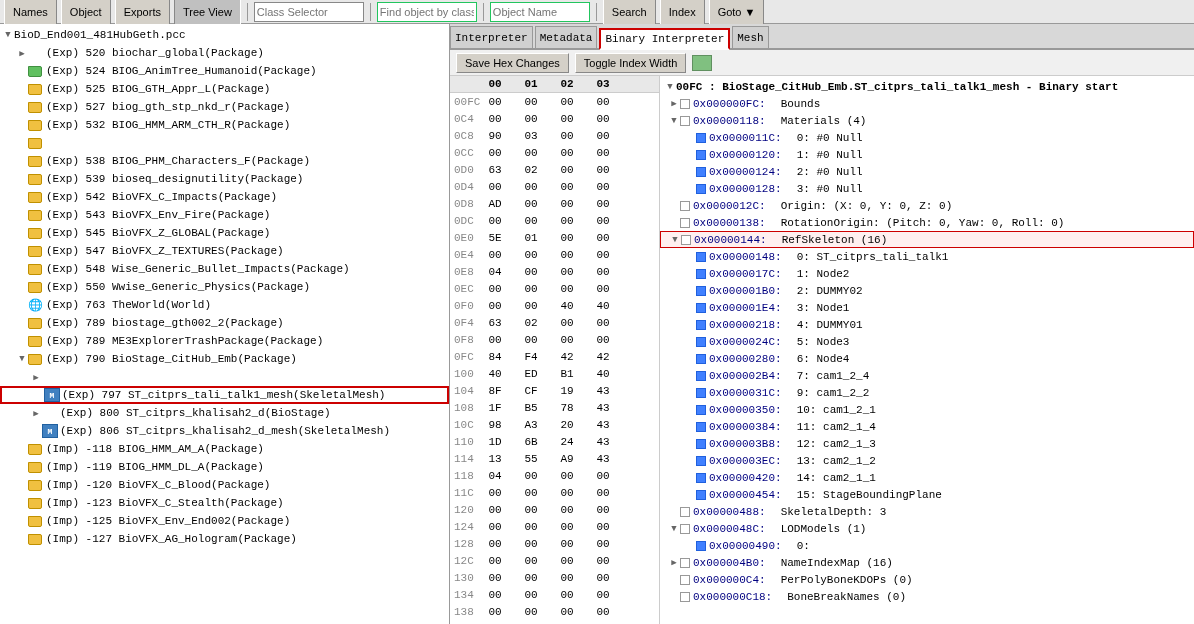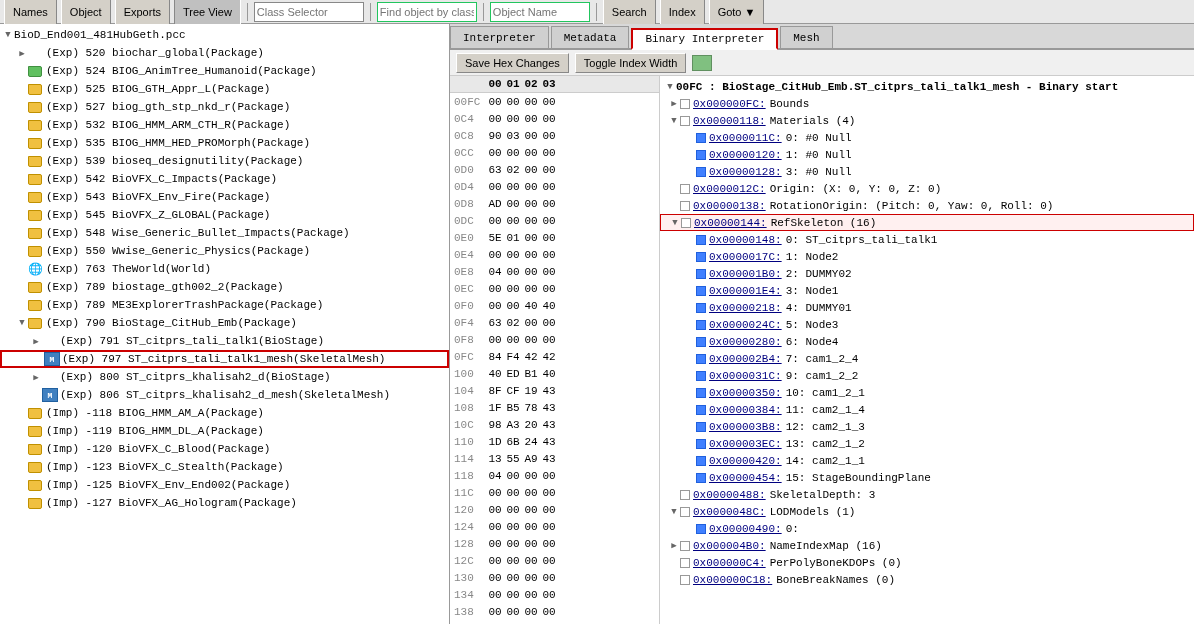--- a/index.html
+++ b/index.html
@@ -126,21 +126,21 @@
     
     .tab-bar {
       display: flex;
       align-items: flex-end;
       background: #d8d8d8;
       border-bottom: 2px solid #999;
       height: 26px;
       padding-top: 2px;
     }
     .tab {
-      padding: 3px 12px;
+      padding: 3px 4px;
       border: 1px solid #999;
       border-bottom: none;
       background: #d0d0d0;
       cursor: pointer;
       font-size: 11px;
       height: 22px;
       display: flex;
       align-items: center;
       margin-right: 2px;
     }
@@ -213,21 +213,21 @@
       height: 17px;
       align-items: center;
     }
     .hex-addr {
       width: 32px;
       color: #888;
       flex-shrink: 0;
     }
     .hex-bytes {
       display: flex;
-      gap: 0;
+      gap: 18px;
     }
     .hex-byte {
       width: 18px;
       text-align: center;
     }
 
     
     .binary-tree-panel {
       flex: 1;
       overflow-y: auto;
@@ -261,22 +261,22 @@
     .bin-icon {
       display: inline-block;
       width: 10px;
       height: 10px;
       border: 1px solid #999;
       background: white;
       margin-right: 3px;
       flex-shrink: 0;
     }
     .bin-icon.filled { background: #4080ff; border-color: #2060dd; }
-    .bin-addr { color: #000080; margin-right: 4px; text-decoration: underline; }
-    .bin-label { color: #000; }
+    .bin-addr { color: #000080; margin-right: 4px; }
+    .bin-label { color: #000; margin-left: 11px; }
 
     
     ::-webkit-scrollbar { width: 14px; height: 14px; }
     ::-webkit-scrollbar-track { background: #f0f0f0; }
     ::-webkit-scrollbar-thumb { background: #c0c0c0; border: 1px solid #999; }
   </style>
 </head>
 <body>
 
 <div class="toolbar">
@@ -344,21 +344,28 @@
               <span style="display:inline-block;width:14px;height:11px;background:#f0c040;border:1px solid #c09000;border-radius:0 2px 2px 2px;"></span>
             </span>
             <span>(Exp) 532 BIOG_HMM_ARM_CTH_R(Package)</span>
           </div>
           <div class="tree-item">
             <span class="tree-indent" style="display:inline-block;width:14px"></span>
             <span class="tree-arrow"> </span>
             <span class="tree-icon" style="display:inline-flex;align-items:center;">
               <span style="display:inline-block;width:14px;height:11px;background:#f0c040;border:1px solid #c09000;border-radius:0 2px 2px 2px;"></span>
             </span>
-            <span>(Exp) 535 BIOG_HMM_HED_PROMorph(Package)</span>
+          </div>
+          <div class="tree-item">
+            <span class="tree-indent" style="display:inline-block;width:14px"></span>
+            <span class="tree-arrow"> </span>
+            <span class="tree-icon" style="display:inline-flex;align-items:center;">
+              <span style="display:inline-block;width:14px;height:11px;background:#f0c040;border:1px solid #c09000;border-radius:0 2px 2px 2px;"></span>
+            </span>
+            <span>(Exp) 538 BIOG_PHM_Characters_F(Package)</span>
           </div>
           <div class="tree-item">
             <span class="tree-indent" style="display:inline-block;width:14px"></span>
             <span class="tree-arrow"> </span>
             <span class="tree-icon" style="display:inline-flex;align-items:center;">
               <span style="display:inline-block;width:14px;height:11px;background:#f0c040;border:1px solid #c09000;border-radius:0 2px 2px 2px;"></span>
             </span>
             <span>(Exp) 539 bioseq_designutility(Package)</span>
           </div>
           <div class="tree-item">
@@ -377,20 +384,28 @@
             </span>
             <span>(Exp) 543 BioVFX_Env_Fire(Package)</span>
           </div>
           <div class="tree-item">
             <span class="tree-indent" style="display:inline-block;width:14px"></span>
             <span class="tree-arrow"> </span>
             <span class="tree-icon" style="display:inline-flex;align-items:center;">
               <span style="display:inline-block;width:14px;height:11px;background:#f0c040;border:1px solid #c09000;border-radius:0 2px 2px 2px;"></span>
             </span>
             <span>(Exp) 545 BioVFX_Z_GLOBAL(Package)</span>
+          </div>
+          <div class="tree-item">
+            <span class="tree-indent" style="display:inline-block;width:14px"></span>
+            <span class="tree-arrow"> </span>
+            <span class="tree-icon" style="display:inline-flex;align-items:center;">
+              <span style="display:inline-block;width:14px;height:11px;background:#f0c040;border:1px solid #c09000;border-radius:0 2px 2px 2px;"></span>
+            </span>
+            <span>(Exp) 547 BioVFX_Z_TEXTURES(Package)</span>
           </div>
           <div class="tree-item">
             <span class="tree-indent" style="display:inline-block;width:14px"></span>
             <span class="tree-arrow"> </span>
             <span class="tree-icon" style="display:inline-flex;align-items:center;">
               <span style="display:inline-block;width:14px;height:11px;background:#f0c040;border:1px solid #c09000;border-radius:0 2px 2px 2px;"></span>
             </span>
             <span>(Exp) 548 Wise_Generic_Bullet_Impacts(Package)</span>
           </div>
           <div class="tree-item">
@@ -428,21 +443,20 @@
             <span class="tree-arrow">▼</span>
             <span class="tree-icon" style="display:inline-flex;align-items:center;">
               <span style="display:inline-block;width:14px;height:11px;background:#f0c040;border:1px solid #c09000;border-radius:0 2px 2px 2px;"></span>
             </span>
             <span>(Exp) 790 BioStage_CitHub_Emb(Package)</span>
           </div>
           <div class="tree-item">
             <span class="tree-indent" style="display:inline-block;width:28px"></span>
             <span class="tree-arrow">▶</span>
             <span class="tree-icon"></span>
-            <span>(Exp) 791 ST_citprs_tali_talk1(BioStage)</span>
           </div>
           <div class="tree-item highlighted">
             <span class="tree-indent" style="display:inline-block;width:28px"></span>
             <span class="tree-arrow"> </span>
             <span class="tree-icon" style="display:inline-flex;align-items:center;justify-content:center;width:16px;height:14px;background:#4080c0;color:white;font-size:8px;font-weight:bold;border:1px solid #2060a0;">M</span>
             <span>(Exp) 797 ST_citprs_tali_talk1_mesh(SkeletalMesh)</span>
           </div>
           <div class="tree-item">
             <span class="tree-indent" style="display:inline-block;width:28px"></span>
             <span class="tree-arrow">▶</span>
@@ -857,20 +871,27 @@
               <span class="bin-indent" style="display:inline-block;width:20px"></span>
               <span class="bin-arrow"> </span>
               <span class="bin-icon filled"></span>
               <span class="bin-addr">0x00000120:</span>
               <span class="bin-label">1: #0 Null</span>
             </div>
             <div class="bin-item">
               <span class="bin-indent" style="display:inline-block;width:20px"></span>
               <span class="bin-arrow"> </span>
               <span class="bin-icon filled"></span>
+              <span class="bin-addr">0x00000124:</span>
+              <span class="bin-label">2: #0 Null</span>
+            </div>
+            <div class="bin-item">
+              <span class="bin-indent" style="display:inline-block;width:20px"></span>
+              <span class="bin-arrow"> </span>
+              <span class="bin-icon filled"></span>
               <span class="bin-addr">0x00000128:</span>
               <span class="bin-label">3: #0 Null</span>
             </div>
             <div class="bin-item">
               <span class="bin-indent" style="display:inline-block;width:4px"></span>
               <span class="bin-arrow"> </span>
               <span class="bin-icon"></span>
               <span class="bin-addr">0x0000012C:</span>
               <span class="bin-label">Origin: (X: 0, Y: 0, Z: 0)</span>
             </div>

